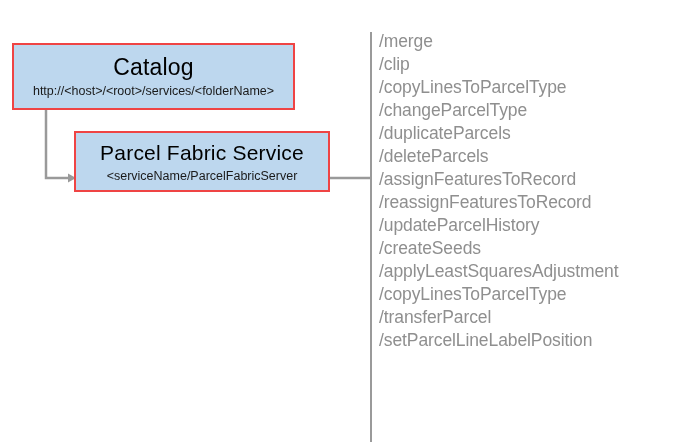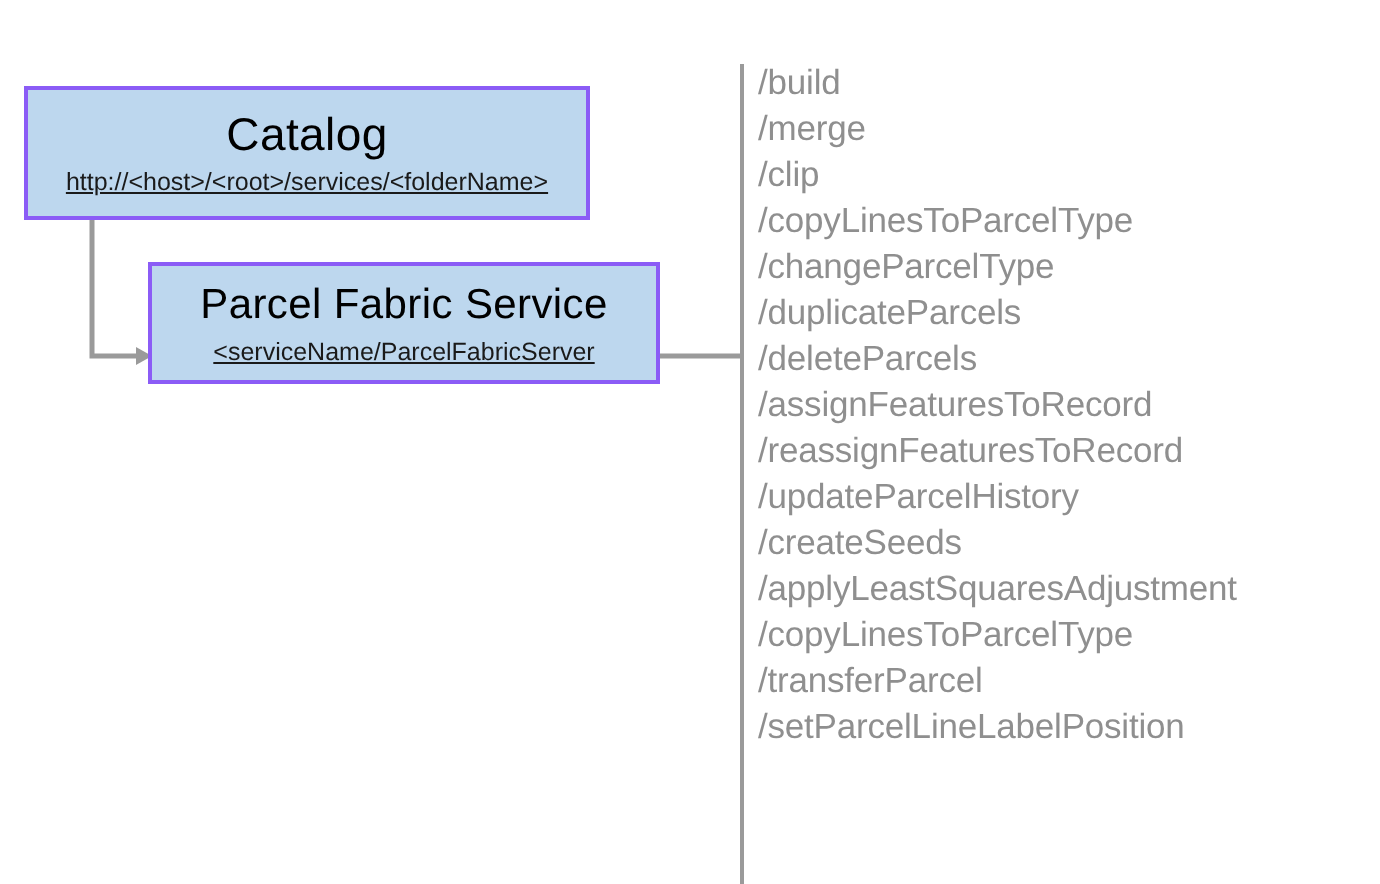--- a/index.html
+++ b/index.html
@@ -17,21 +17,21 @@
     position: relative;
     width: 690px;
     height: 442px;
     background: #ffffff;
   }
 
   
   .node-box {
     position: absolute;
     background: #bdd7ee;
-    border: 2px solid #8b5cf6;
+    border: 2px solid #ef4444;
     box-sizing: border-box;
     display: flex;
     flex-direction: column;
     align-items: center;
     justify-content: center;
     text-align: right;
   }
   #catalog-box {
     left: 12px;
     top: 43px;
@@ -52,21 +52,20 @@
     letter-spacing: 0.2px;
   }
   #catalog-box .node-title { font-size: 23px; }
   #parcel-box .node-title { font-size: 21px; }
   .node-subtitle {
     color: #1a1a1a;
     font-size: 12.5px;
     line-height: 16px;
     margin-top: 2px;
     white-space: nowrap;
-    text-decoration: underline;
   }
 
   
   #connector-elbow {
     position: absolute;
     left: 0;
     top: 0;
     width: 690px;
     height: 442px;
     pointer-events: none;
@@ -121,21 +120,20 @@
   </div>
 
   <div id="parcel-box" class="node-box">
     <div class="node-title">Parcel Fabric Service</div>
     <div class="node-subtitle">&lt;serviceName/ParcelFabricServer</div>
   </div>
 
   <div id="ops-divider"></div>
 
   <ul id="ops-list">
-    <li>/build</li>
     <li>/merge</li>
     <li>/clip</li>
     <li>/copyLinesToParcelType</li>
     <li>/changeParcelType</li>
     <li>/duplicateParcels</li>
     <li>/deleteParcels</li>
     <li>/assignFeaturesToRecord</li>
     <li>/reassignFeaturesToRecord</li>
     <li>/updateParcelHistory</li>
     <li>/createSeeds</li>

